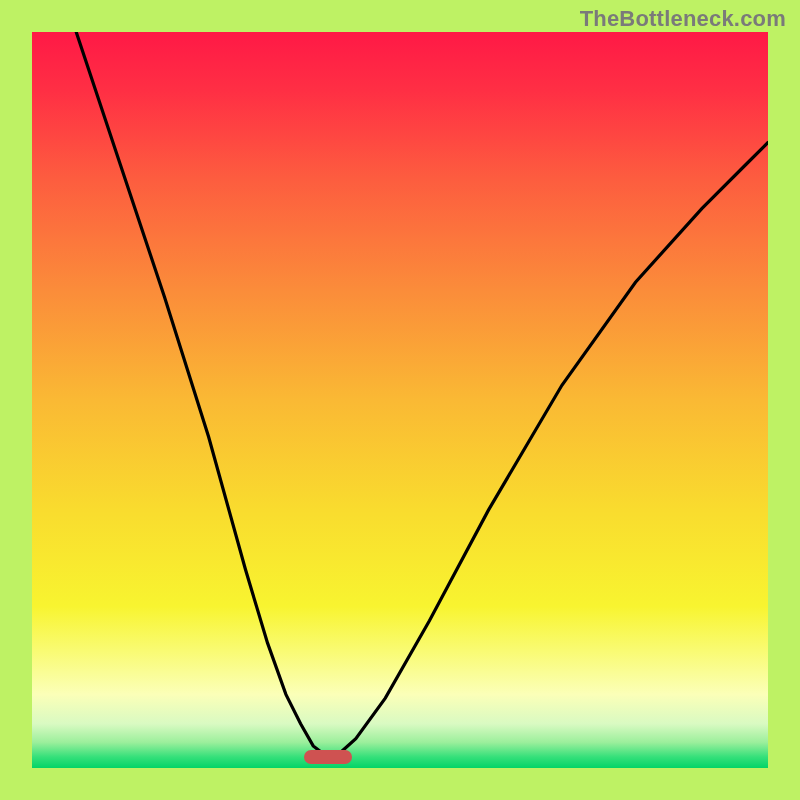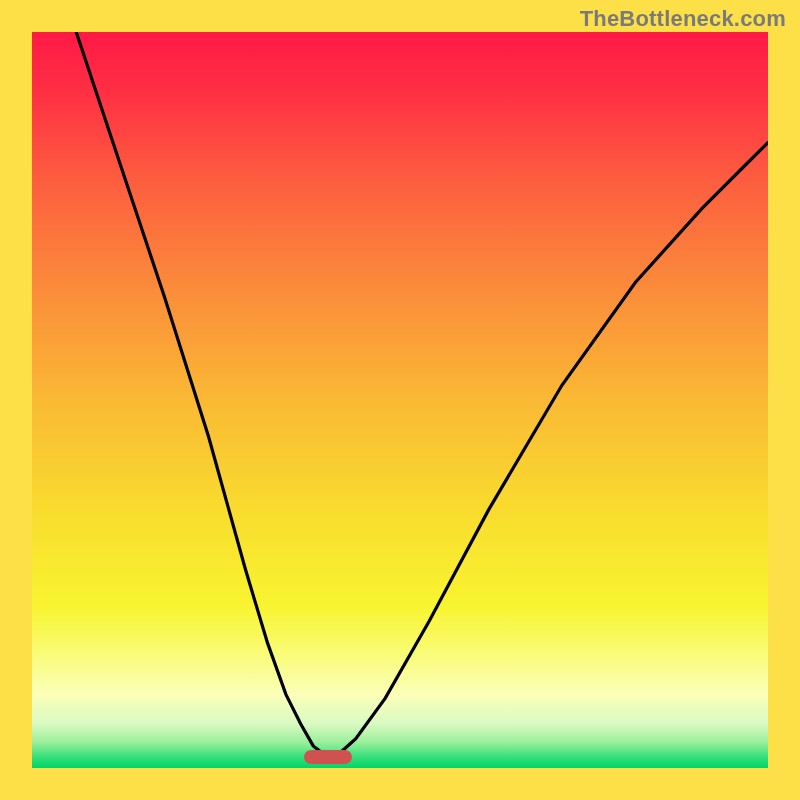--- a/index.html
+++ b/index.html
@@ -7,21 +7,21 @@
     padding: 0;
     width: 800px;
     height: 800px;
     background: #000000;
     overflow: hidden;
   }
   .canvas {
     position: relative;
     width: 800px;
     height: 800px;
-    background: #fde047;
+    background: #bef264;
   }
   .plot-area {
     position: absolute;
     left: 32px;
     top: 32px;
     width: 736px;
     height: 736px;
     overflow: hidden;
   }
   .gradient-bg {

